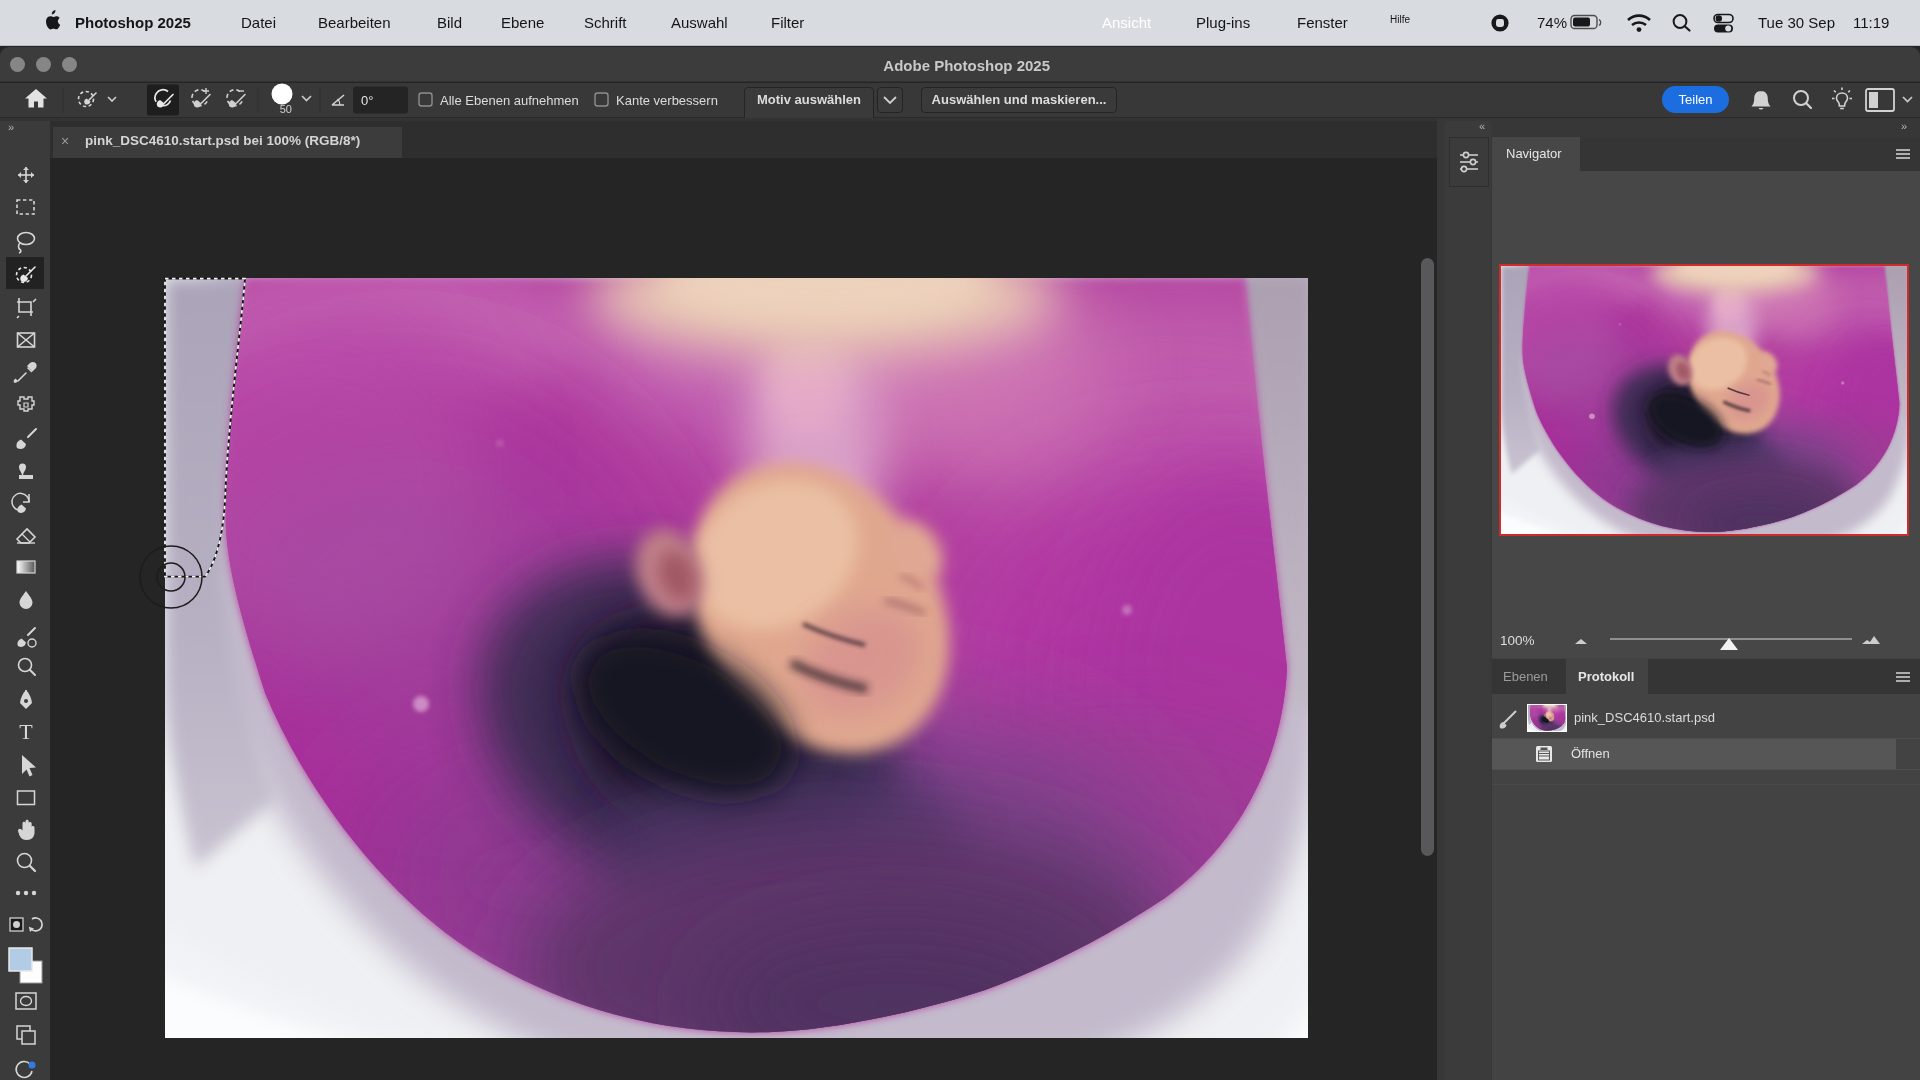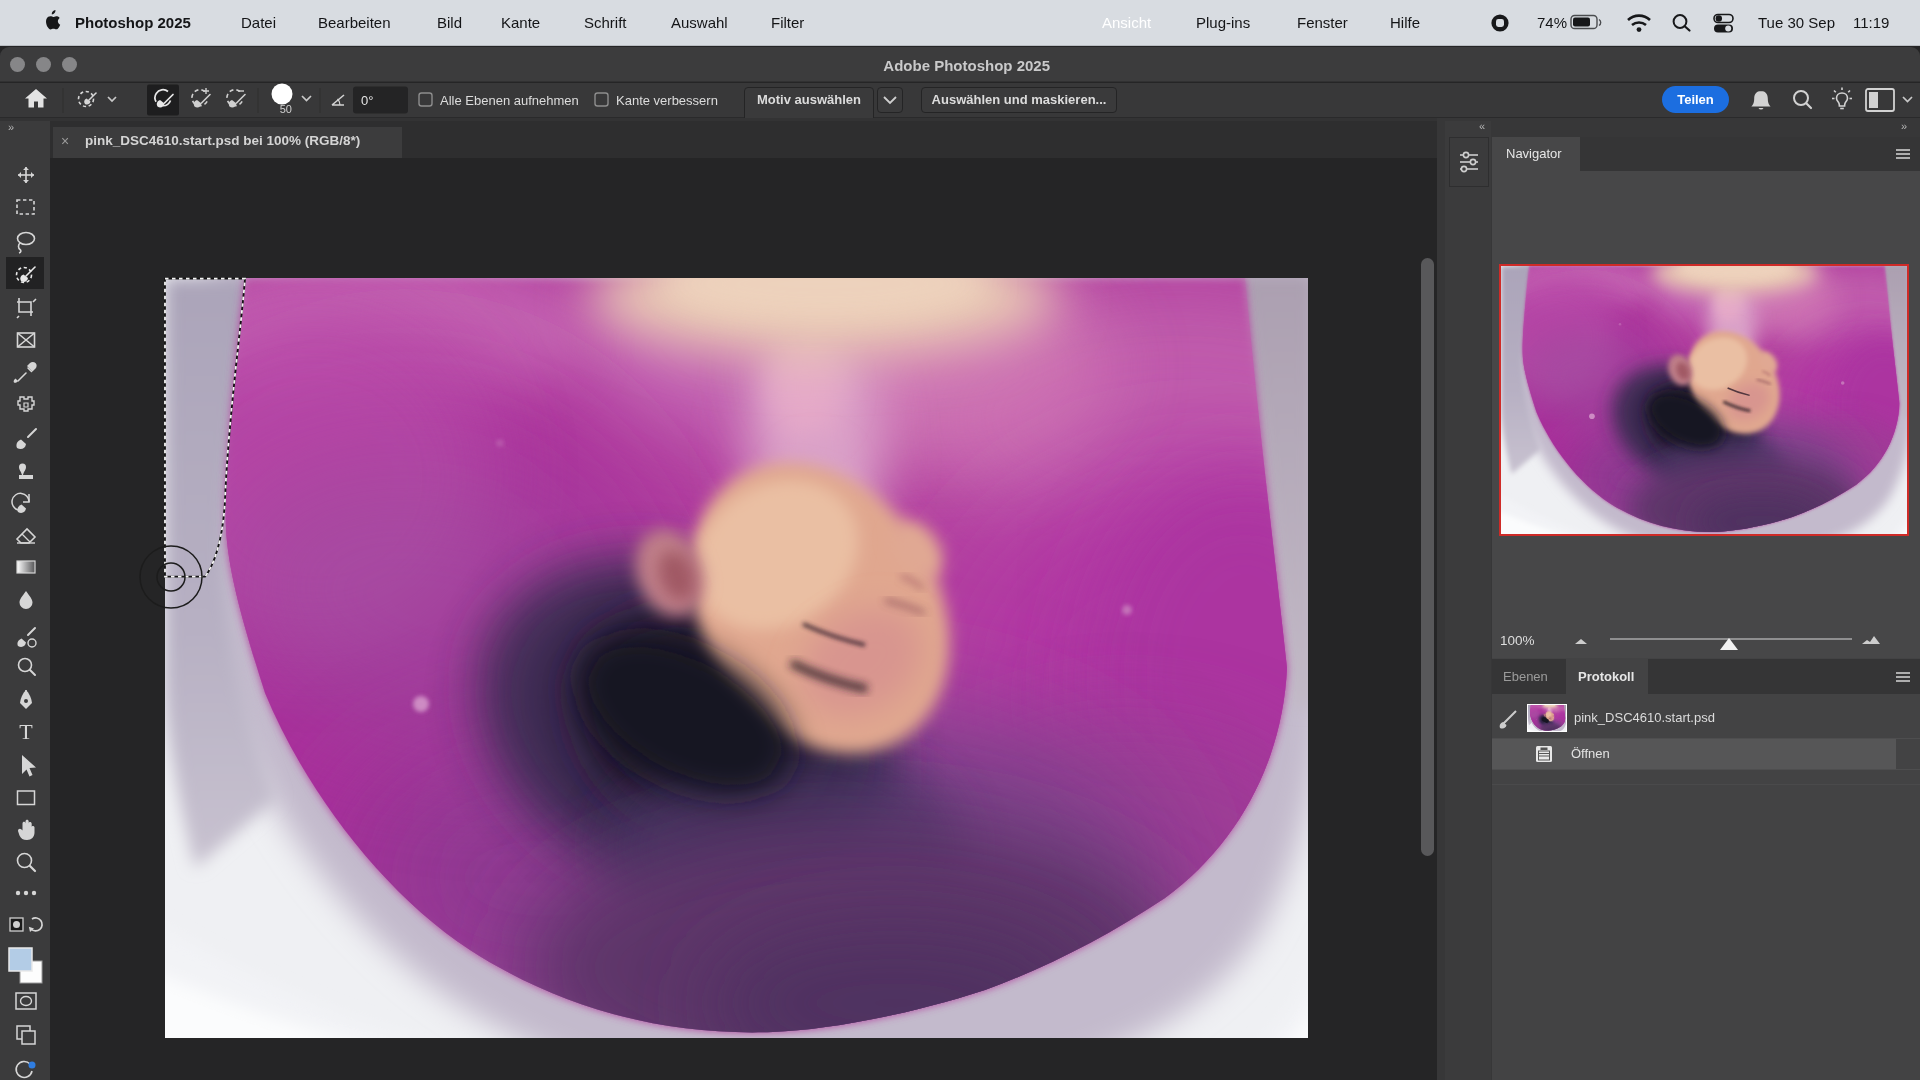--- a/index.html
+++ b/index.html
@@ -31,28 +31,28 @@
 
   <rect x="1714" y="14.5" width="19" height="8" rx="4" fill="none" stroke="#17181a" stroke-width="1.6"></rect>
   <circle cx="1718.8" cy="18.5" r="3.2" fill="#17181a"></circle>
   <rect x="1714" y="24.5" width="19" height="8" rx="4" fill="#17181a"></rect>
   <circle cx="1728.2" cy="28.5" r="3" fill="#d8dce1"></circle>
 </svg>
 <div class="tx" style="left:75px;top:14px;font-size:15px;font-weight:700;color:#141517">Photoshop 2025</div>
 <div class="tx" style="left:241px;top:14px;font-size:15px;color:#141517">Datei</div>
 <div class="tx" style="left:318px;top:14px;font-size:15px;color:#141517">Bearbeiten</div>
 <div class="tx" style="left:437px;top:14px;font-size:15px;color:#141517">Bild</div>
-<div class="tx" style="left:501px;top:14px;font-size:15px;color:#141517">Kante</div>
+<div class="tx" style="left:501px;top:14px;font-size:15px;color:#141517">Ebene</div>
 <div class="tx" style="left:584px;top:14px;font-size:15px;color:#141517">Schrift</div>
 <div class="tx" style="left:671px;top:14px;font-size:15px;color:#141517">Auswahl</div>
 <div class="tx" style="left:771px;top:14px;font-size:15px;color:#141517">Filter</div>
 <div class="tx" style="left:1102px;top:14px;font-size:15px;color:#ffffff">Ansicht</div>
 <div class="tx" style="left:1196px;top:14px;font-size:15px;color:#141517">Plug-ins</div>
 <div class="tx" style="left:1297px;top:14px;font-size:15px;color:#141517">Fenster</div>
-<div class="tx" style="left:1390px;top:14px;font-size:15px;color:#141517">Hilfe</div>
+<div class="tx" style="left:1390px;top:14px;font-size:10px;color:#141517">Hilfe</div>
 <div class="tx" style="left:1537px;top:14px;font-size:15px;color:#141517">74%</div>
 <div class="tx" style="left:1758px;top:14px;font-size:15px;color:#141517">Tue 30 Sep</div>
 <div class="tx" style="left:1853px;top:14px;font-size:15px;color:#141517">11:19</div>
 
 <div class="abs" style="left:0;top:47px;width:1920px;height:35px;background:#3c3c3d;border-radius:9px 9px 0 0;border-bottom:1px solid #313132"></div>
 <div class="abs" style="left:10px;top:56.5px;width:15px;height:15px;border-radius:50%;background:#868688"></div>
 <div class="abs" style="left:36px;top:56.5px;width:15px;height:15px;border-radius:50%;background:#868688"></div>
 <div class="abs" style="left:62px;top:56.5px;width:15px;height:15px;border-radius:50%;background:#868688"></div>
 <div class="tx" style="left:870px;top:57px;width:180px;text-align:right;font-size:15px;font-weight:700;color:#c9c9ca">Adobe Photoshop 2025</div>
 
@@ -127,21 +127,21 @@
 <div class="tx" style="left:272px;top:103px;width:20px;text-align:right;font-size:11px;color:#cfcfcf">50</div>
 <div class="tx" style="left:361px;top:93px;font-size:13px;color:#e4e4e4">0°</div>
 <div class="tx" style="left:440px;top:93px;font-size:13px;color:#dcdcdc">Alle Ebenen aufnehmen</div>
 <div class="tx" style="left:616px;top:93px;font-size:13px;color:#dcdcdc">Kante verbessern</div>
 <div class="abs" style="left:744px;top:87px;width:130px;height:38px;background:#3a3a3b;border:1px solid #242425;border-radius:4px;text-align:center;font-size:13px;font-weight:700;color:#dcdcdc;line-height:24px">Motiv auswählen</div>
 <div class="abs" style="left:877px;top:87px;width:26px;height:26px;background:#3a3a3b;border:1px solid #242425;border-radius:4px"></div>
 <svg class="abs" style="left:877px;top:87px" width="26" height="26">
     <path d="M7,10 l6,6 l6,-6" stroke="#cfcfcf" stroke-width="1.8" fill="none"></path>
   </svg>
 <div class="abs" style="left:921px;top:87px;width:196px;height:26px;background:#3a3a3b;border:1px solid #242425;border-radius:4px;text-align:center;font-size:13px;font-weight:700;color:#dcdcdc;line-height:24px">Auswählen und maskieren...</div>
-<div class="abs" style="left:1662px;top:86px;width:67px;height:27px;background:#1c6ee0;border-radius:14px;text-align:center;font-size:13px;font-weight:700;color:#fff;line-height:27px">Teilen</div>
+<div class="abs" style="left:1662px;top:86px;width:67px;height:27px;background:#1c6ee0;border-radius:14px;text-align:center;font-size:13px;font-weight:400;color:#fff;line-height:27px">Teilen</div>
 
 <div class="abs" style="left:0;top:118px;width:1920px;height:3px;background:#333334"></div>
 <div class="abs" style="left:0;top:121px;width:50px;height:959px;background:#3b3b3c"></div>
 <div class="tx" style="left:8px;top:121px;font-size:11px;color:#b5b5b5;letter-spacing:1px">»</div>
 
 <div class="abs" style="left:50px;top:121px;width:1387px;height:37px;background:#2e2e2f"></div>
 <div class="abs" style="left:53px;top:127px;width:349px;height:31px;background:#3c3c3d"></div>
 <div class="tx" style="left:61px;top:133px;font-size:14px;color:#9c9c9c">×</div>
 <div class="tx" style="left:85px;top:133px;font-size:13.5px;font-weight:700;color:#d4d4d4">pink_DSC4610.start.psd bei 100% (RGB/8*)</div>
 

